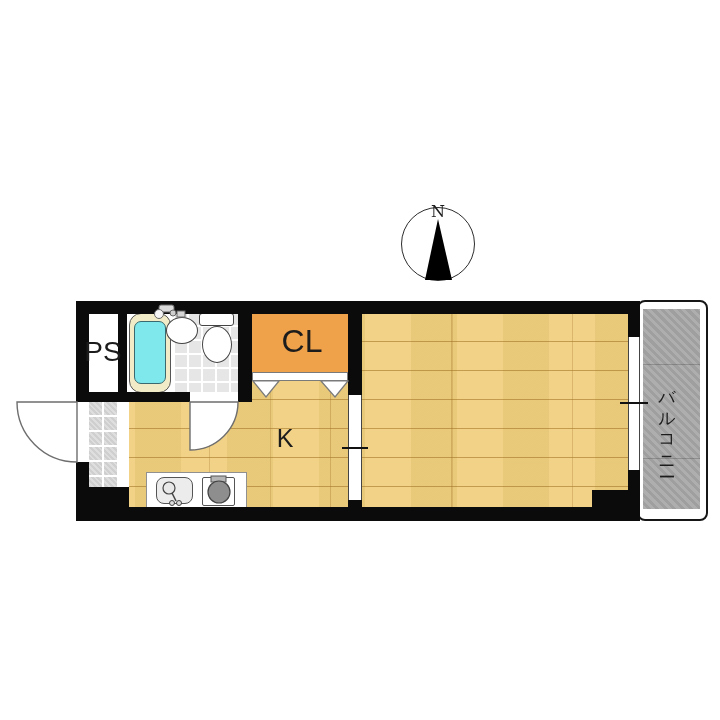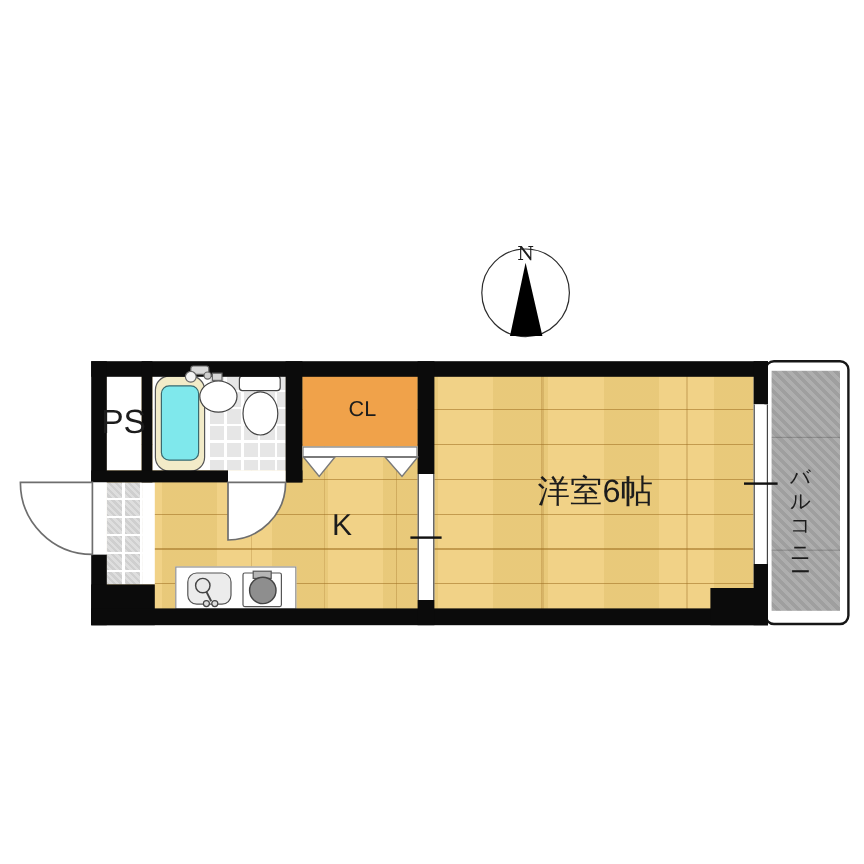--- a/index.html
+++ b/index.html
@@ -111,17 +111,16 @@
       <circle cx="172" cy="503" r="2.5" fill="#ddd" stroke="#444" stroke-width="1"></circle>
       <circle cx="179" cy="503" r="2.5" fill="#ddd" stroke="#444" stroke-width="1"></circle>
     </g>
     <g>
       <rect x="211" y="476" width="15" height="6" fill="#b5b5b5" stroke="#555" stroke-width="1"></rect>
       <circle cx="219" cy="492" r="11" fill="#8e8e8e" stroke="#444" stroke-width="1.2"></circle>
     </g>
   </svg>
 
   <div class="label" style="left:84px;top:339px;width:38px;height:26px;font-size:28px">PS</div>
-  <div class="label" style="left:272px;top:326px;width:60px;height:30px;font-size:18px">CL</div>
+  <div class="label" style="left:272px;top:326px;width:60px;height:30px;font-size:32px">CL</div>
   <div class="label" style="left:264px;top:423px;width:42px;height:30px;font-size:25px">K</div>
-  <div class="label" style="left:400px;top:393px;width:192px;height:32px;font-size:27px">洋室6帖</div>
   <div class="label" style="left:653px;top:350px;width:28px;height:148px;font-size:17px;writing-mode:vertical-rl;letter-spacing:3px">バルコニー</div>
 </div>
 
 </body></html>

